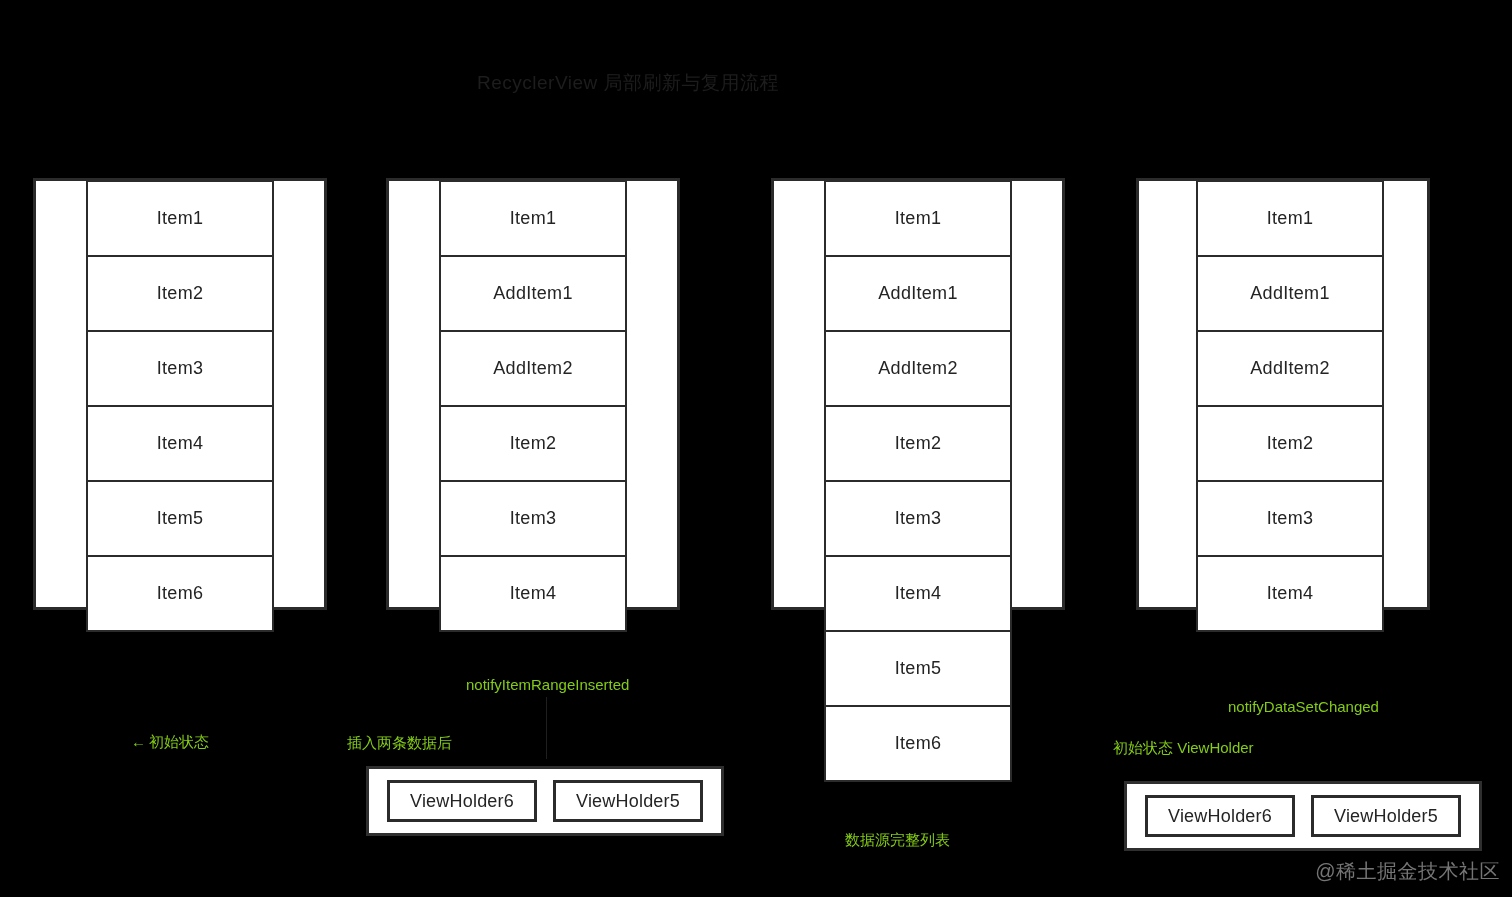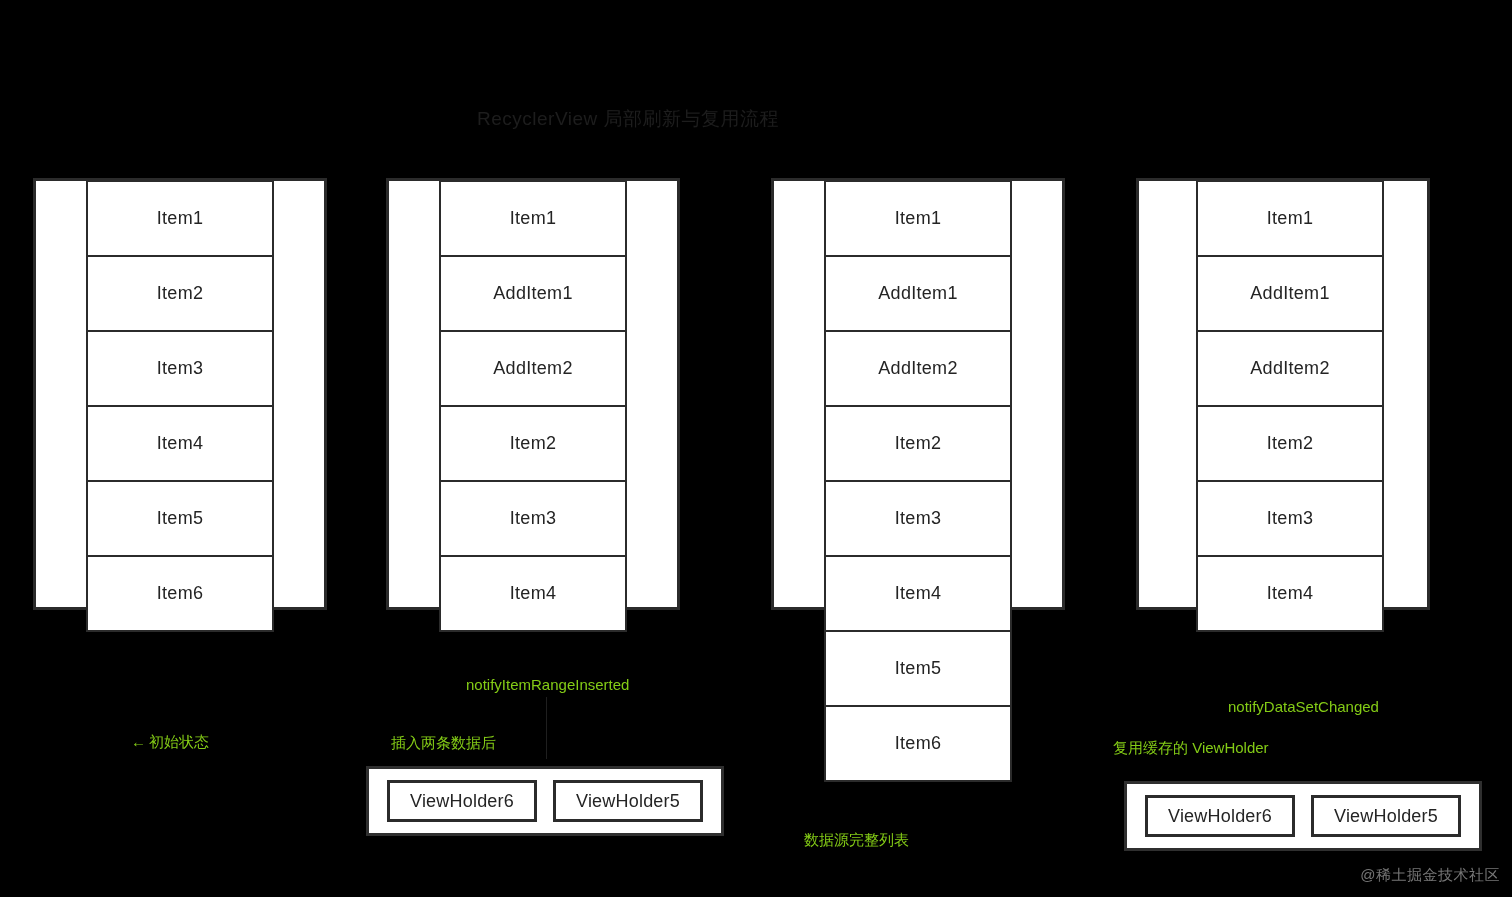--- a/index.html
+++ b/index.html
@@ -27,21 +27,20 @@
     top: 70px;
     width: 340px;
     height: 26px;
     color: #1d1d1d;
     font-size: 19px;
     letter-spacing: 0.5px;
     line-height: 26px;
     text-align: center;
     white-space: nowrap;
     overflow: hidden;
-    margin-top: 36px;
   }
 
   
   .group {
     position: absolute;
     top: 0;
     left: 0;
   }
 
   
@@ -115,21 +114,21 @@
     width: 1px;
     background: #1f1f1f;
   }
 
   
   .watermark {
     position: absolute;
     right: 12px;
     bottom: 12px;
     color: #8a8a8a;
-    font-size: 15px;
+    font-size: 20px;
     letter-spacing: 0.5px;
     opacity: 0.85;
     white-space: nowrap;
   }
 </style>
 </head>
 <body>
 
 <div id="stage">
 
@@ -157,21 +156,21 @@
       <div class="item-cell">Item1</div>
       <div class="item-cell">AddItem1</div>
       <div class="item-cell">AddItem2</div>
       <div class="item-cell">Item2</div>
       <div class="item-cell">Item3</div>
       <div class="item-cell">Item4</div>
     </div>
 
     <div class="caption" style="left:466px; top:675px;">notifyItemRangeInserted</div>
 
-    <div class="caption" style="left:347px; top:733px;margin-left:44px;">插入两条数据后</div>
+    <div class="caption" style="left:347px; top:733px;">插入两条数据后</div>
 
     <div class="connector" style="left:546px; top:697px; height:62px;"></div>
 
     <div class="pool" style="left:366px; top:766px; width:358px; height:70px;">
       <div class="vh-box">ViewHolder6</div>
       <div class="vh-box">ViewHolder5</div>
     </div>
   </div>
 
   <div class="group">
@@ -181,38 +180,38 @@
       <div class="item-cell">Item1</div>
       <div class="item-cell">AddItem1</div>
       <div class="item-cell">AddItem2</div>
       <div class="item-cell">Item2</div>
       <div class="item-cell">Item3</div>
       <div class="item-cell">Item4</div>
       <div class="item-cell">Item5</div>
       <div class="item-cell">Item6</div>
     </div>
 
-    <div class="caption" style="left:804px; top:830px;">数据源完整列表</div>
+    <div class="caption" style="left:845px; top:830px;">数据源完整列表</div>
   </div>
 
   <div class="group">
     <div class="rv-frame" style="left:1136px; top:178px; width:294px; height:432px;"></div>
 
     <div class="item-column" style="left:1196px; top:180px; width:188px;">
       <div class="item-cell">Item1</div>
       <div class="item-cell">AddItem1</div>
       <div class="item-cell">AddItem2</div>
       <div class="item-cell">Item2</div>
       <div class="item-cell">Item3</div>
       <div class="item-cell">Item4</div>
     </div>
 
     <div class="caption" style="left:1228px; top:697px;text-align:right;">notifyDataSetChanged</div>
 
-    <div class="caption" style="left:1113px; top:738px;">复用缓存的 ViewHolder</div>
+    <div class="caption" style="left:1113px; top:738px;">初始状态 ViewHolder</div>
 
     <div class="pool" style="left:1124px; top:781px; width:358px; height:70px;">
       <div class="vh-box">ViewHolder6</div>
       <div class="vh-box">ViewHolder5</div>
     </div>
   </div>
 
   <div class="watermark">@稀土掘金技术社区</div>
 
 </div>

